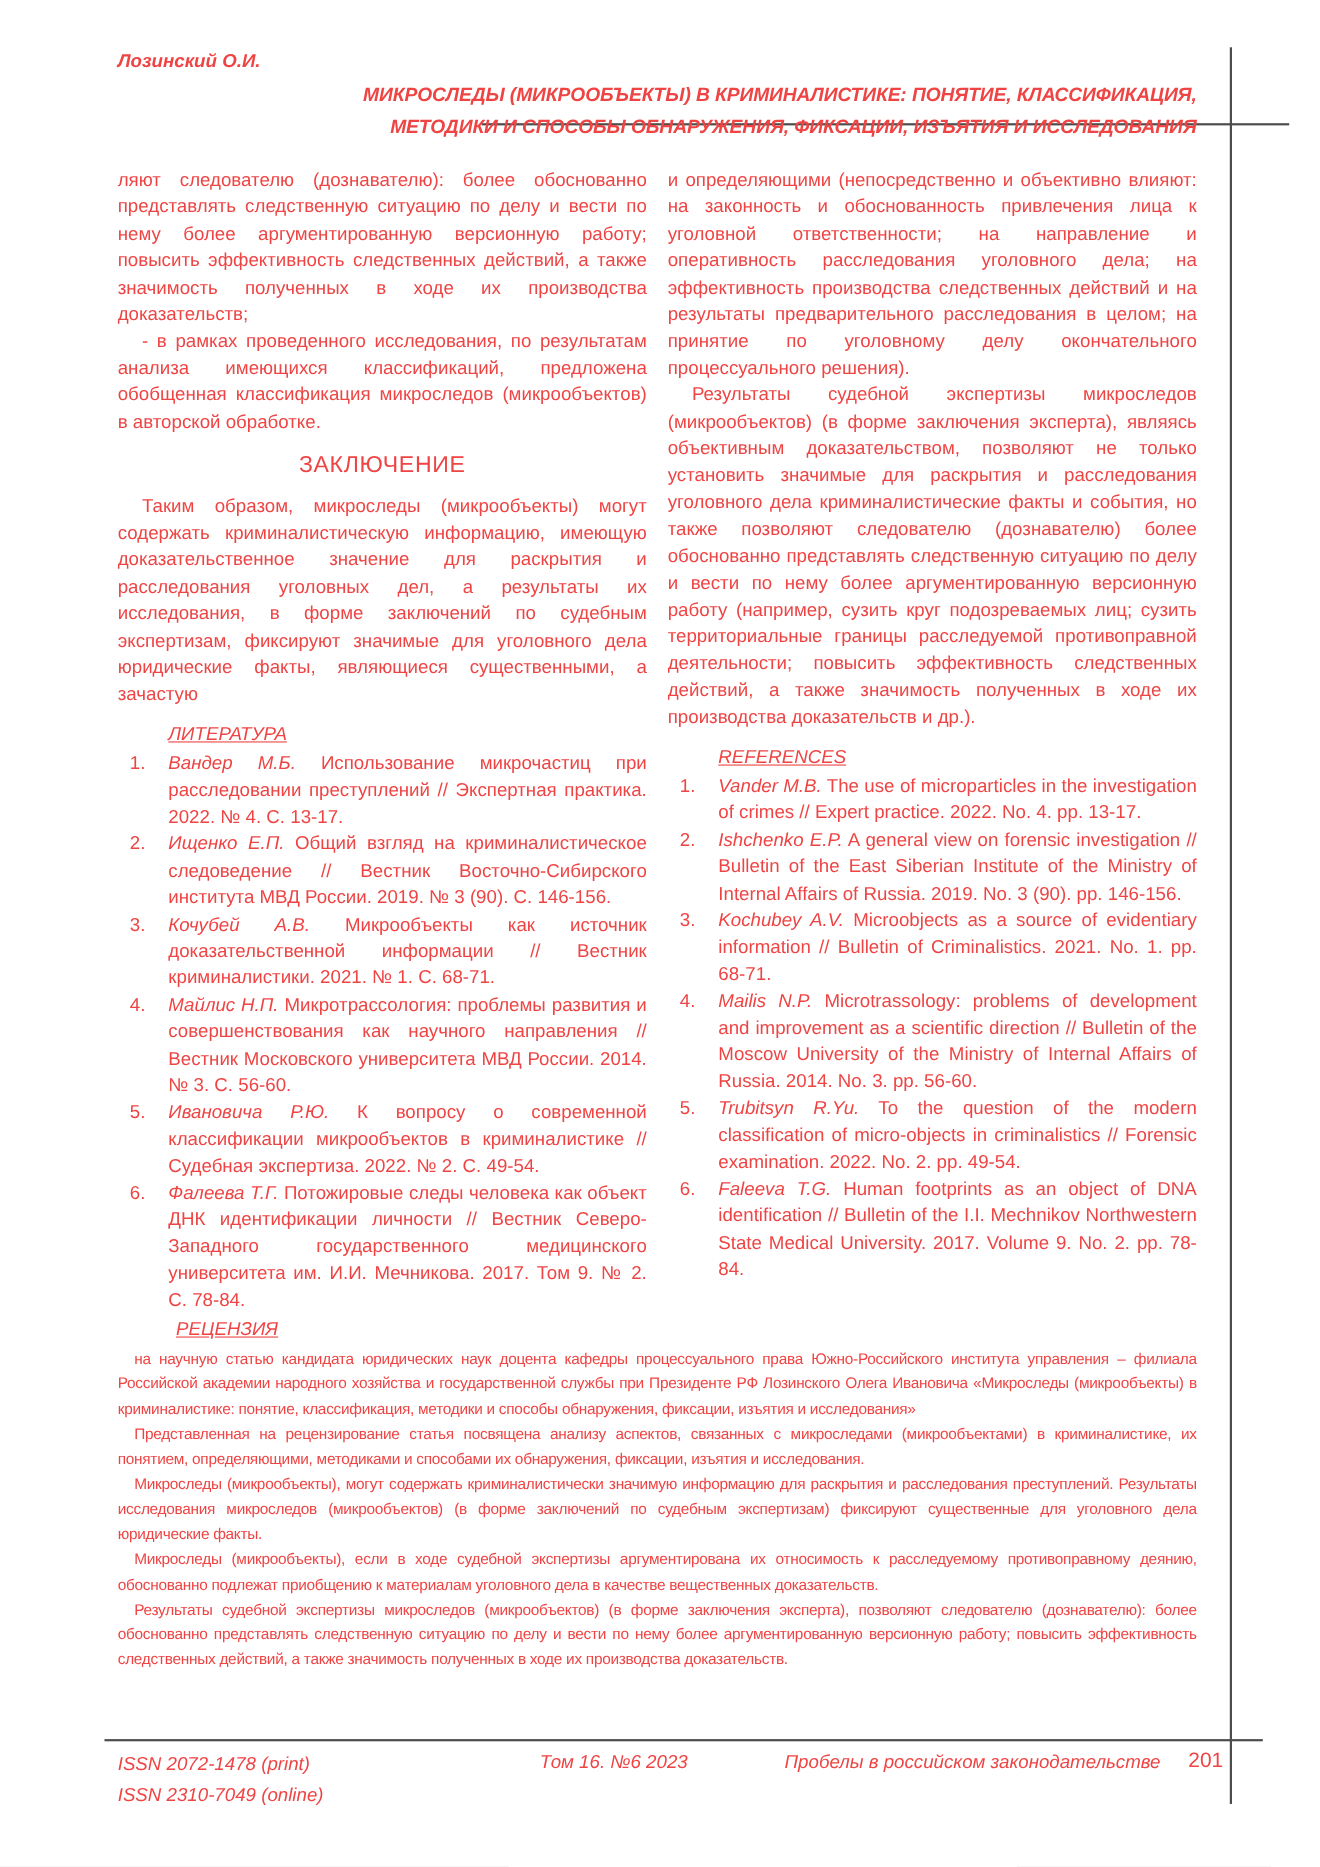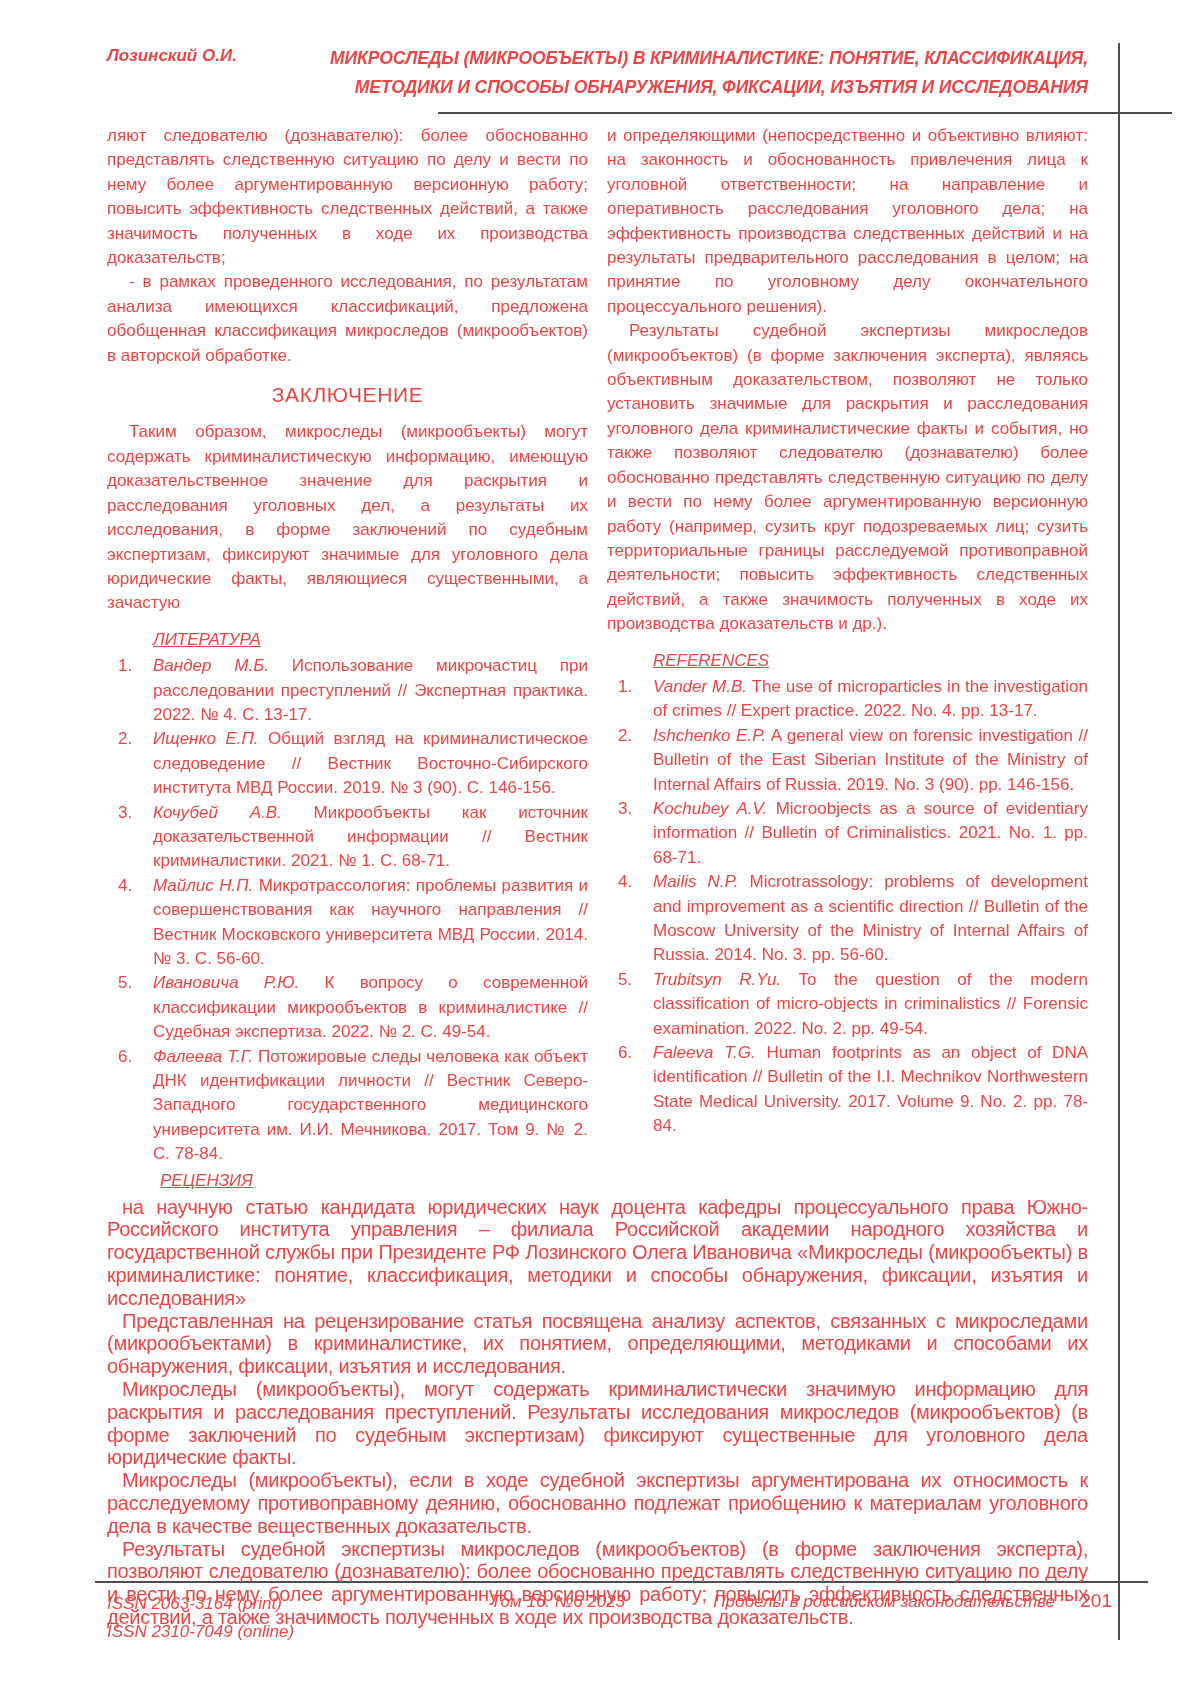--- a/index.html
+++ b/index.html
@@ -13,35 +13,35 @@
     overflow:hidden;
   }
   .content{position:absolute;left:107px;top:0;width:981px;}
   
   .top-rule{position:absolute;left:438px;top:112px;width:734px;height:2px;background:#4d4d4d;}
   .vert-rule{position:absolute;left:1118px;top:43px;width:2px;height:1597px;background:#4d4d4d;}
   .footer-rule{position:absolute;left:95px;top:1581px;width:1053px;height:2px;background:#4d4d4d;}
   
   .header{display:flex;align-items:flex-start;padding-top:44px;}
   .author-name{flex:0 0 auto;font-size:17px;font-weight:bold;font-style:italic;padding-top:2px;}
-  .article-title{flex:1 1 auto;text-align:right;font-size:17.5px;font-weight:bold;font-style:italic;line-height:29px;letter-spacing:-0.1px;}
+  .article-title{flex:1 1 auto;text-align:right;font-size:17.5px;font-weight:bold;font-style:italic;line-height:29px;letter-spacing:-0.1px;margin-top:28px;}
   
   .columns{display:flex;gap:19px;margin-top:22px;}
   .col{flex:1 1 0;font-size:17px;line-height:24.4px;text-align:justify;}
   .col p{margin:0;}
   .col p.ind{text-indent:22px;}
   .section-heading{font-size:21px;font-weight:400;letter-spacing:0.6px;margin:15px 0 13px 0;text-align:center;}
   .list-heading{font-style:italic;text-decoration:underline;margin:12px 0 2px 46px;font-size:17px;text-align:left;}
   ol.refs{list-style:none;margin:0;padding:0;}
   ol.refs li{position:relative;padding-left:46px;margin:0;}
   ol.refs .num{position:absolute;left:11px;top:0;}
   .ref-author{font-style:italic;}
   
   .review-heading{font-style:italic;text-decoration:underline;font-size:17px;margin:4px 0 5px 53px;}
-  .review{font-size:20px;line-height:22.8px;letter-spacing:-0.25px;text-align:justify;}
+  .review{font-size:14px;line-height:22.8px;letter-spacing:-0.25px;text-align:justify;}
   .review p{margin:0;text-indent:15px;}
   
   .footer{position:absolute;left:0;top:1590px;width:1200px;font-size:17px;font-style:italic;}
   .issn-block{position:absolute;left:107px;top:0;line-height:27.5px;}
   .volume{position:absolute;left:418px;top:2px;width:280px;text-align:center;}
   .journal-name{position:absolute;left:620px;top:2px;width:435px;text-align:right;}
   .page-number{position:absolute;left:1068px;top:0;width:44px;text-align:right;font-style:normal;font-size:19px;}
 </style>
 </head>
 <body>
@@ -107,21 +107,21 @@
       <p>Представленная на рецензирование статья посвящена анализу аспектов, связанных с микроследами (микрообъектами) в криминалистике, их понятием, определяющими, методиками и способами их обнаружения, фиксации, изъятия и исследования.</p>
       <p>Микроследы (микрообъекты), могут содержать криминалистически значимую информацию для раскрытия и расследования преступлений. Результаты исследования микроследов (микрообъектов) (в форме заключений по судебным экспертизам) фиксируют существенные для уголовного дела юридические факты.</p>
       <p>Микроследы (микрообъекты), если в ходе судебной экспертизы аргументирована их относимость к расследуемому противоправному деянию, обоснованно подлежат приобщению к материалам уголовного дела в качестве вещественных доказательств.</p>
       <p>Результаты судебной экспертизы микроследов (микрообъектов) (в форме заключения эксперта), позволяют следователю (дознавателю): более обоснованно представлять следственную ситуацию по делу и вести по нему более аргументированную версионную работу; повысить эффективность следственных действий, а также значимость полученных в ходе их производства доказательств.</p>
     </div>
 
   </div>
 
   <div class="footer">
     <div class="issn-block">
-      <div>ISSN 2063-3164 (print)</div>
+      <div>ISSN 2072-1478 (print)</div>
       <div>ISSN 2310-7049 (online)</div>
     </div>
     <div class="volume">Том 16. №6 2023</div>
     <div class="journal-name">Пробелы в российском законодательстве</div>
     <div class="page-number">201</div>
   </div>
 
 </div>
 
 </body></html>

